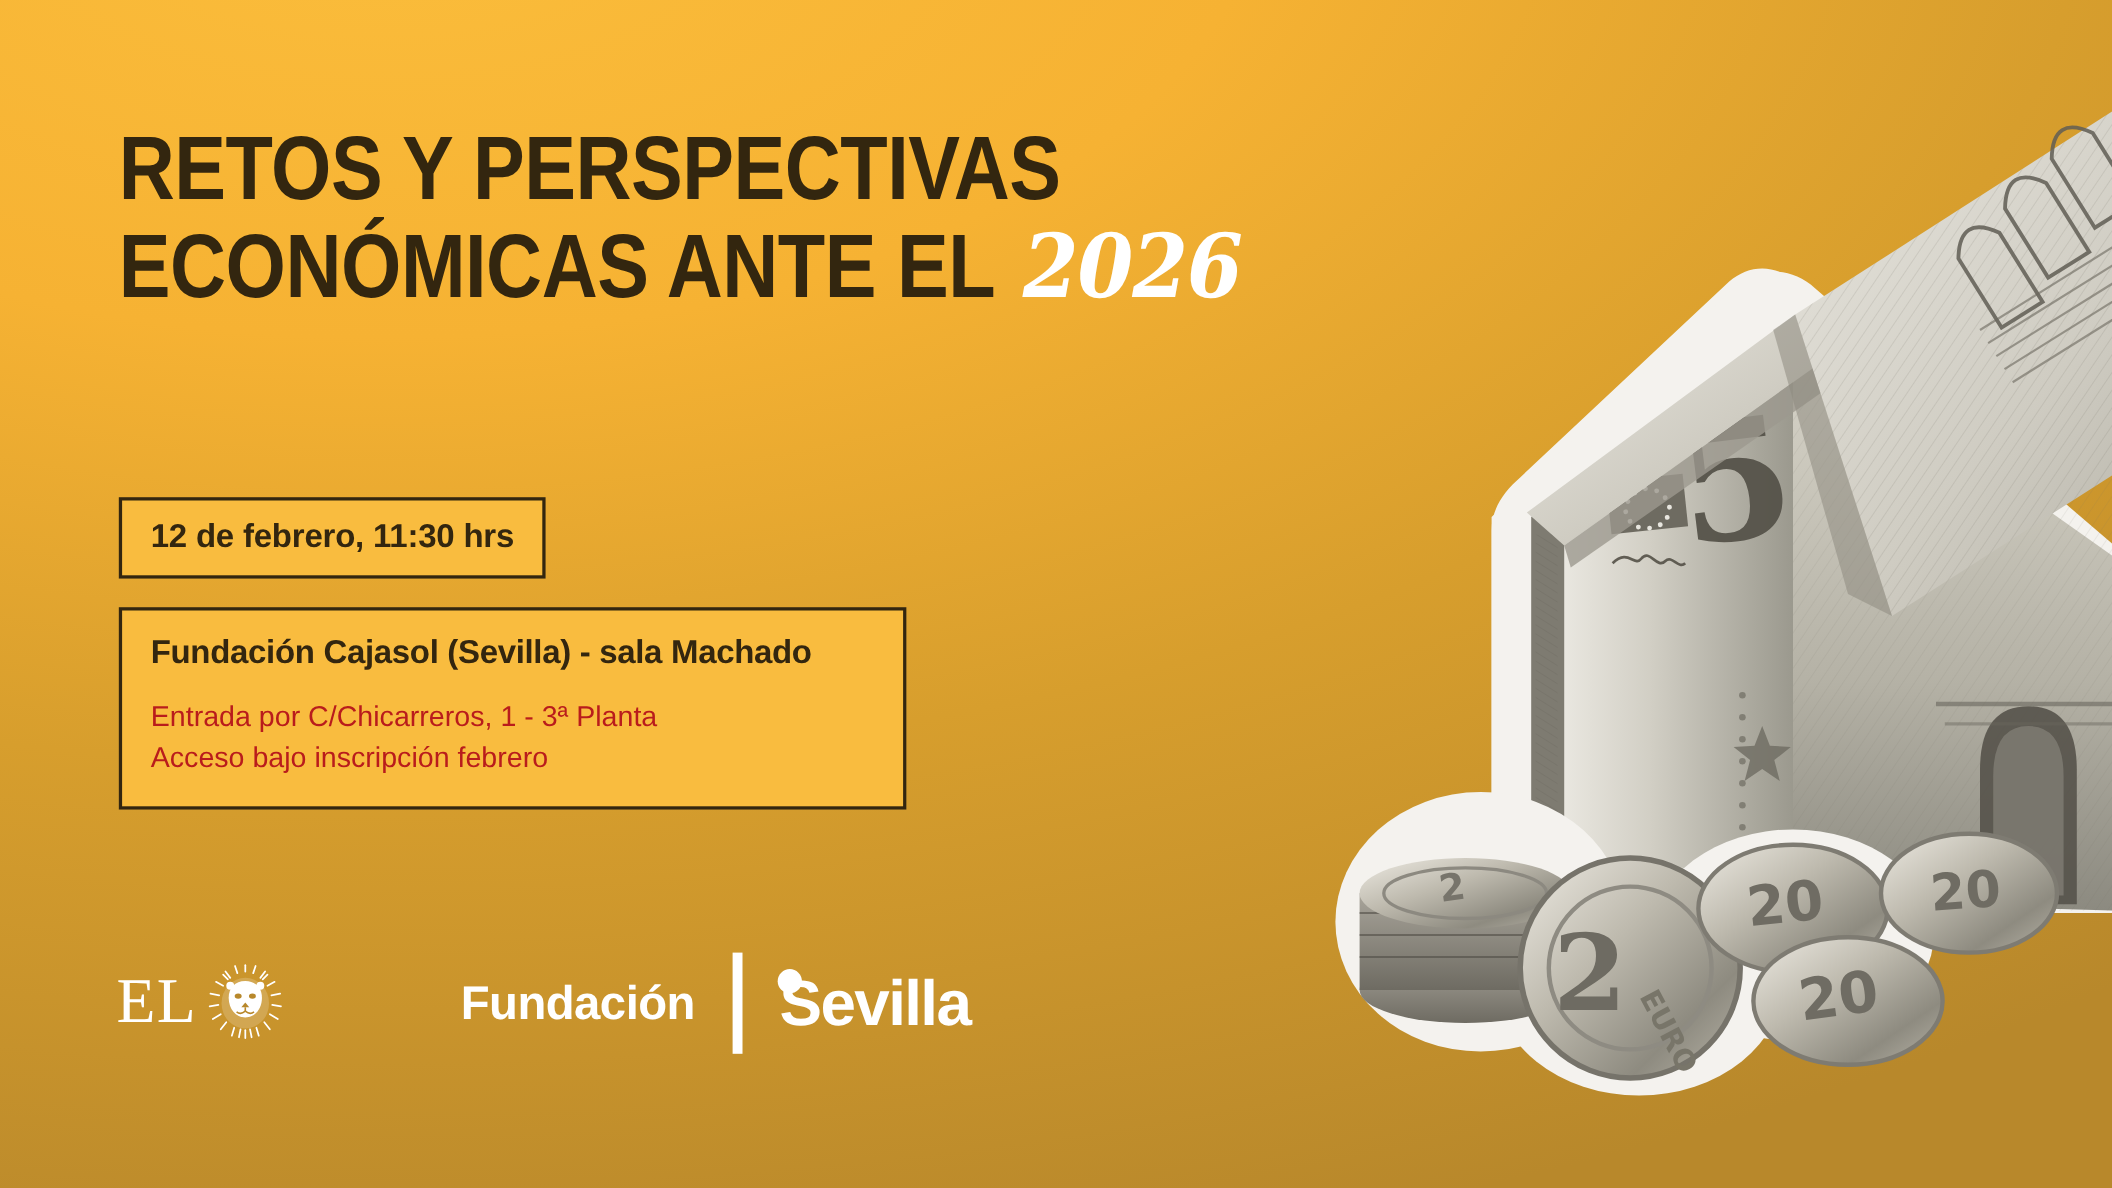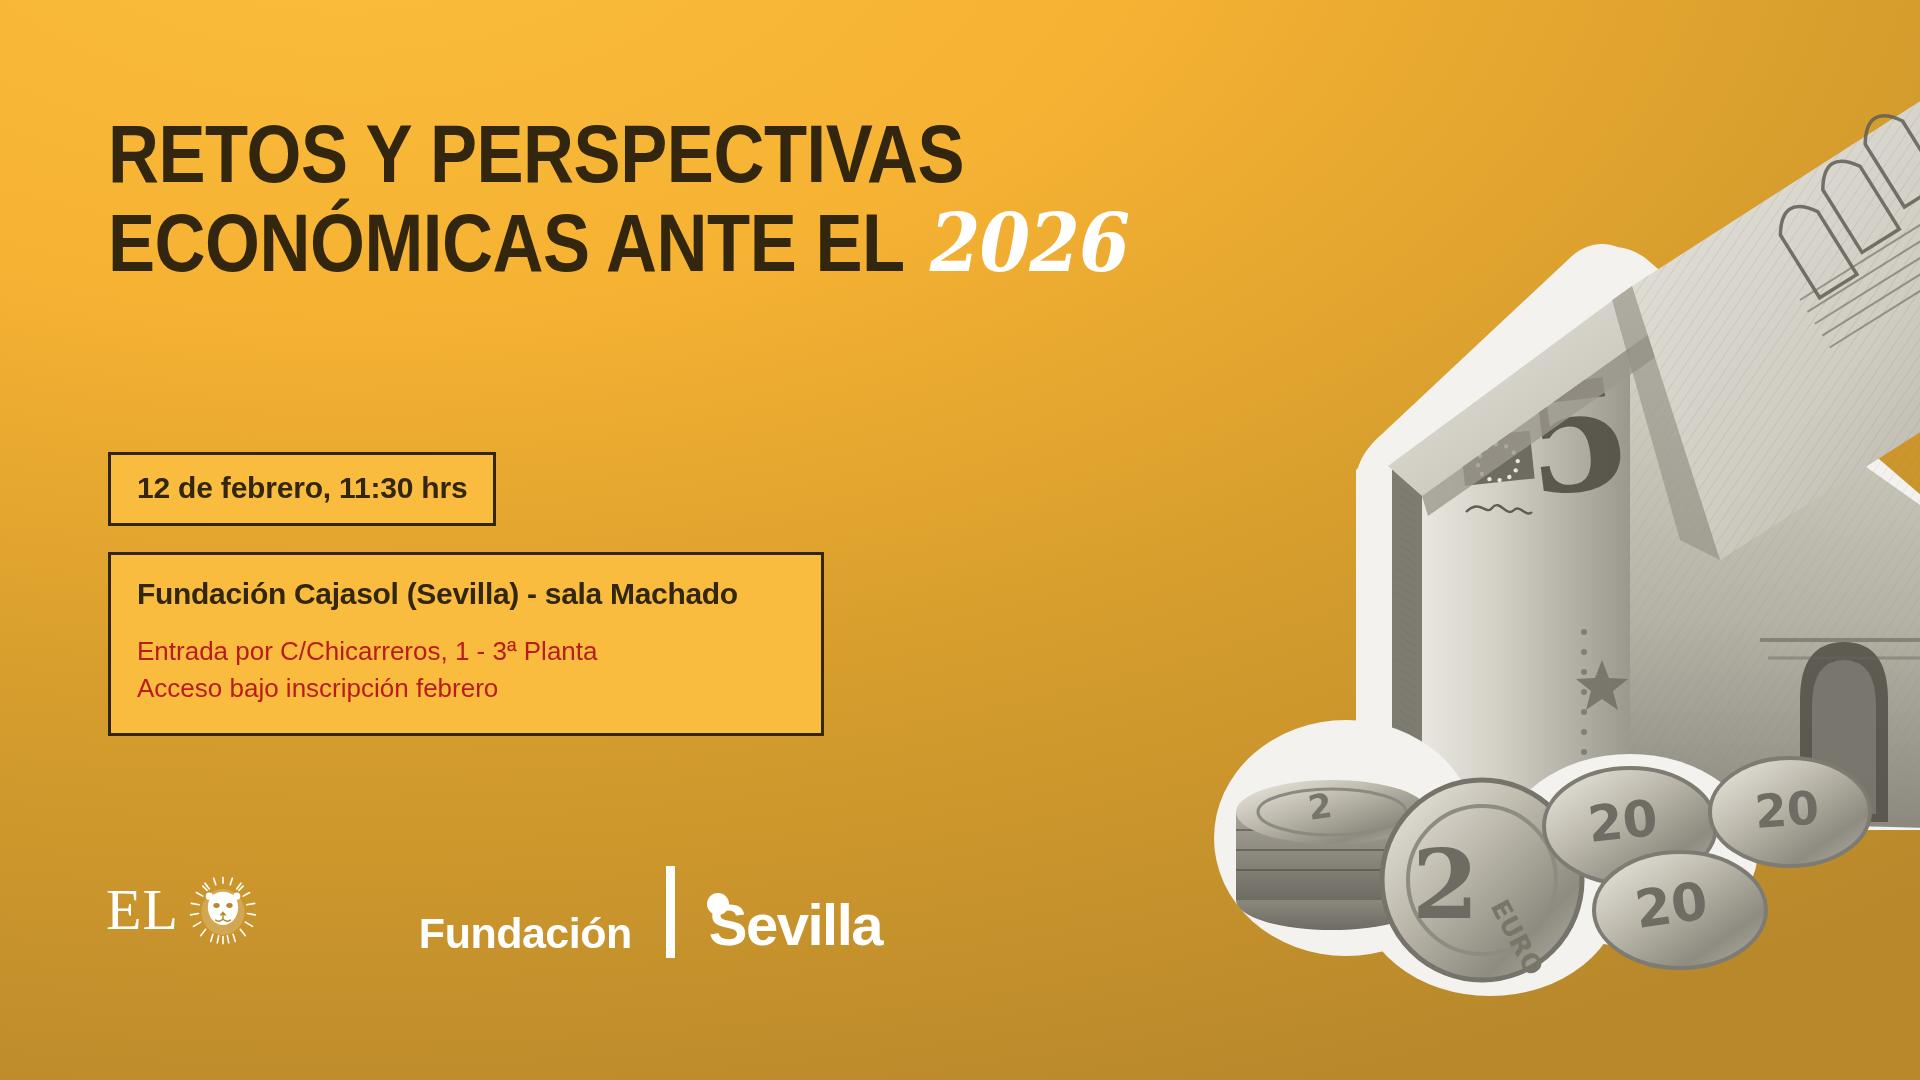--- a/index.html
+++ b/index.html
@@ -107,21 +107,21 @@
     letter-spacing:1px;
   }
   .lion-icon {
     width:72px; height:72px;
     margin:0 8px;
     display:block;
   }
 
   .logo-cajasol {
     display:flex;
-    align-items:flex-end;
+    align-items:center;
     margin-left:152px;
   }
   .fundacion-word {
     color:#FFFFFF;
     font-size:43px;
     font-weight:700;
     letter-spacing:-0.5px;
   }
   .logo-divider {
     width:9px; height:92px;

